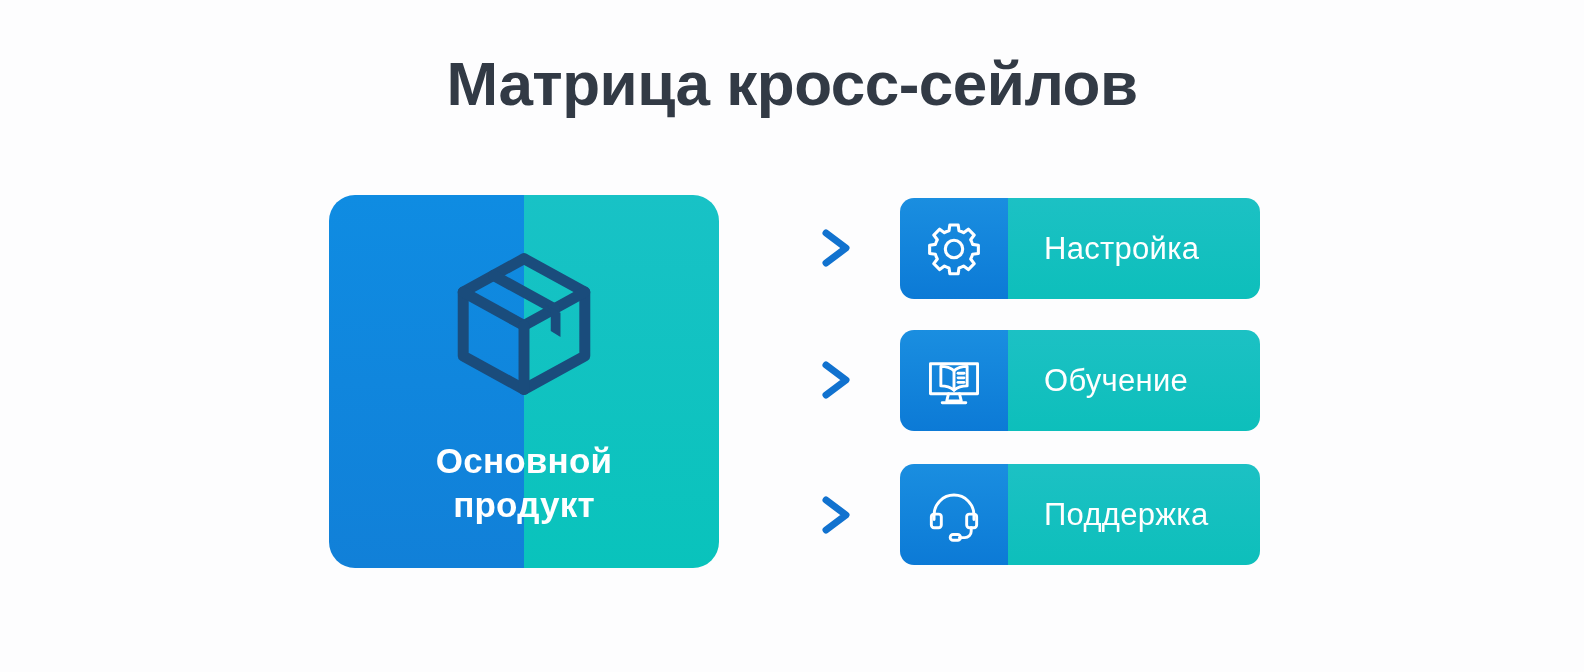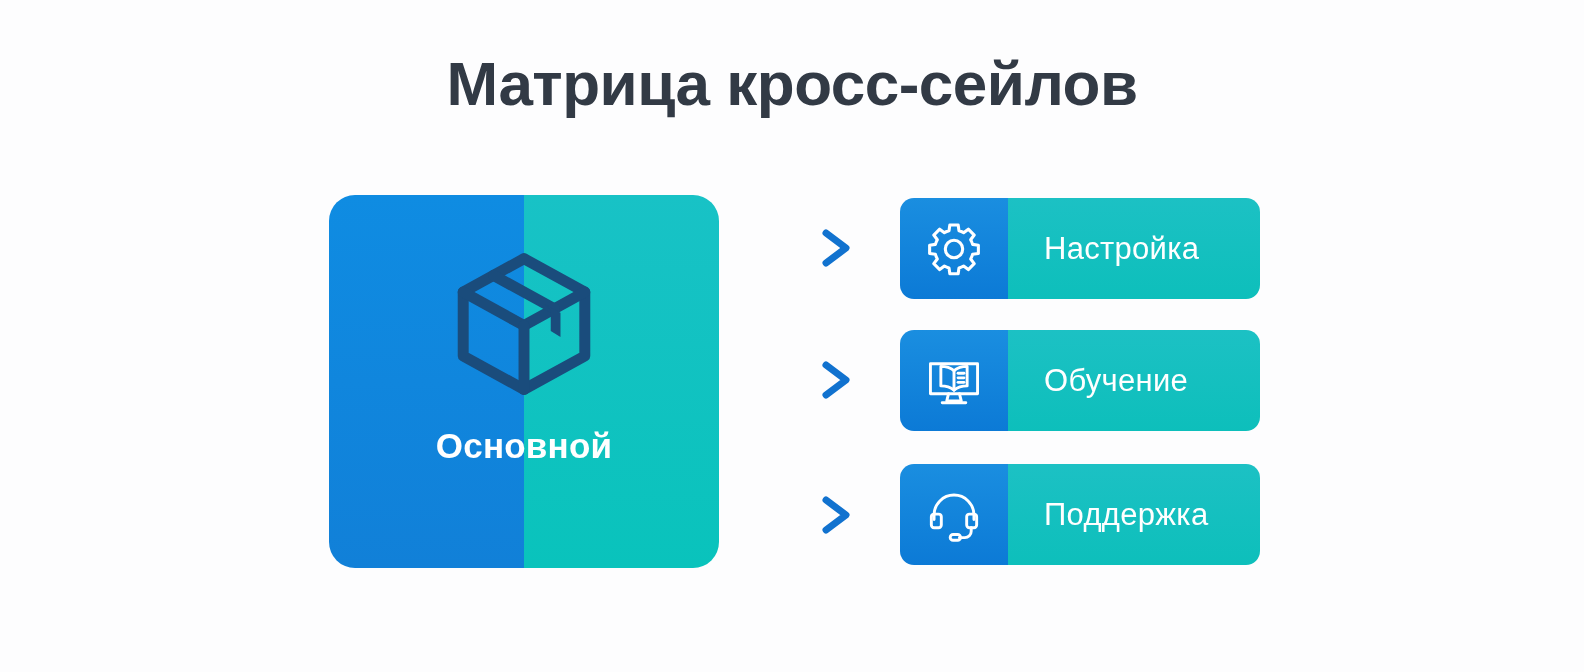--- a/index.html
+++ b/index.html
@@ -75,21 +75,21 @@
   }
 
   .box-icon-wrap {
     margin-top: 53px;
     width: 152px;
     height: 152px;
     display: block;
   }
 
   .main-card-label {
-    margin-top: 24px;
+    margin-top: 39px;
     width: 100%;
     text-align: center;
     color: #ffffff;
     font-size: 35px;
     line-height: 44px;
     font-weight: 700;
     letter-spacing: 0.2px;
     padding: 0 8px;
     box-sizing: border-box;
   }
@@ -170,20 +170,21 @@
             <path d="M10 29 L50 51 L90 29"></path>
             <path d="M50 51 L50 93"></path>
 
             <path d="M30 18 L70 40"></path>
           </g>
           <path d="M63.5 36.8 L74 42.6 L74 58.5 L67.6 54.6 L67.6 40.8 Z" fill="#1a4c7c"></path>
         </svg>
       </div>
       <div class="main-card-label">
         <span>Основной</span><br>
+        <span>продукт</span>
       </div>
     </div>
   </div>
 
   <div class="arrow arrow-1">
     <svg viewBox="0 0 118 40" width="118" height="40" aria-hidden="true">
       <defs>
         <linearGradient id="agrad1" x1="0" y1="0" x2="1" y2="0">
           <stop offset="0%" stop-color="#16c0c5"></stop>
           <stop offset="100%" stop-color="#1172cf"></stop>

